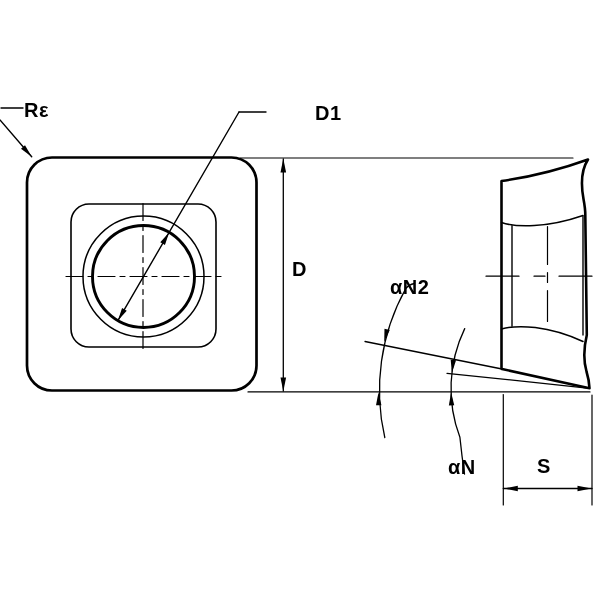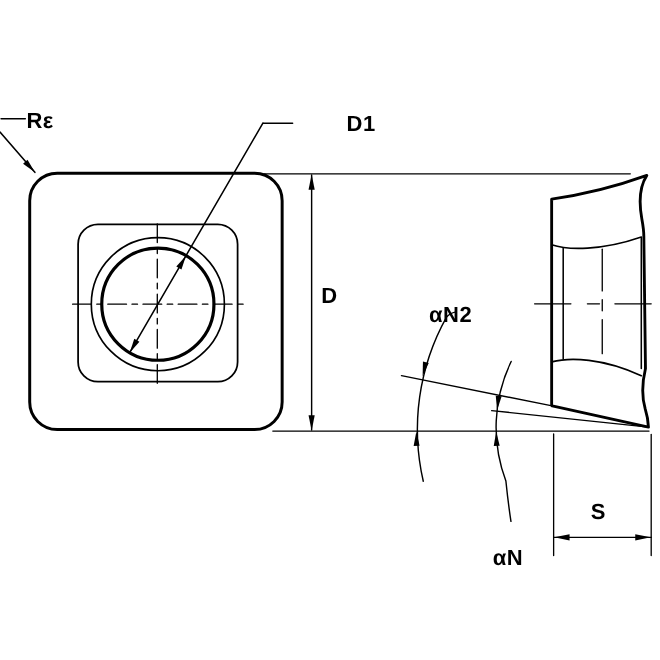--- a/index.html
+++ b/index.html
@@ -108,15 +108,15 @@
       <line x1="503.3" y1="488.5" x2="592" y2="488.5" stroke-width="1.3"></line>
       <polygon points="0,0 -14,-2.8 -14,2.8" fill="#000" stroke="none" transform="translate(503.8,488.5) rotate(180)"></polygon>
       <polygon points="0,0 -14,-2.8 -14,2.8" fill="#000" stroke="none" transform="translate(591.5,488.5) rotate(0)"></polygon>
     </g>
   </svg>
 
   <div class="lbl" style="left:24px;  top:99px;">Rε</div>
   <div class="lbl" style="left:267px; top:102px;margin-left:48px;">D1</div>
   <div class="lbl" style="left:292px; top:258px;">D</div>
   <div class="lbl" style="left:390px; top:276px;">αN2</div>
-  <div class="lbl" style="left:448px; top:497px;">αN</div>
+  <div class="lbl" style="left:448px; top:456px;">αN</div>
   <div class="lbl" style="left:537px; top:455px;">S</div>
 </div>
 
 </body></html>

